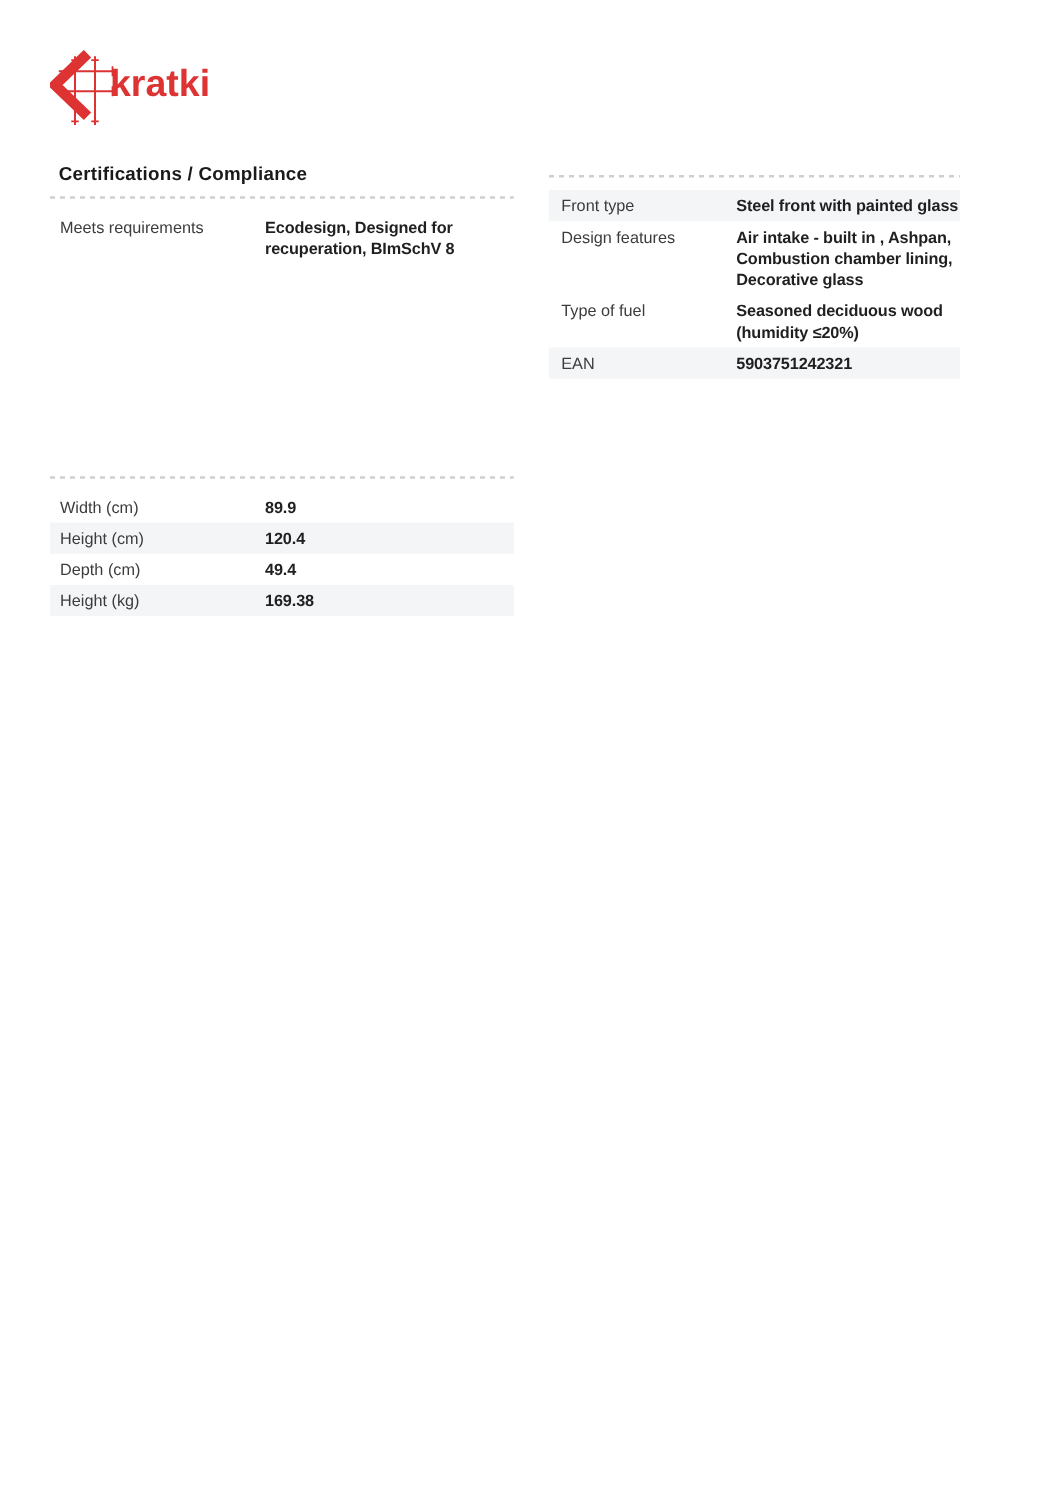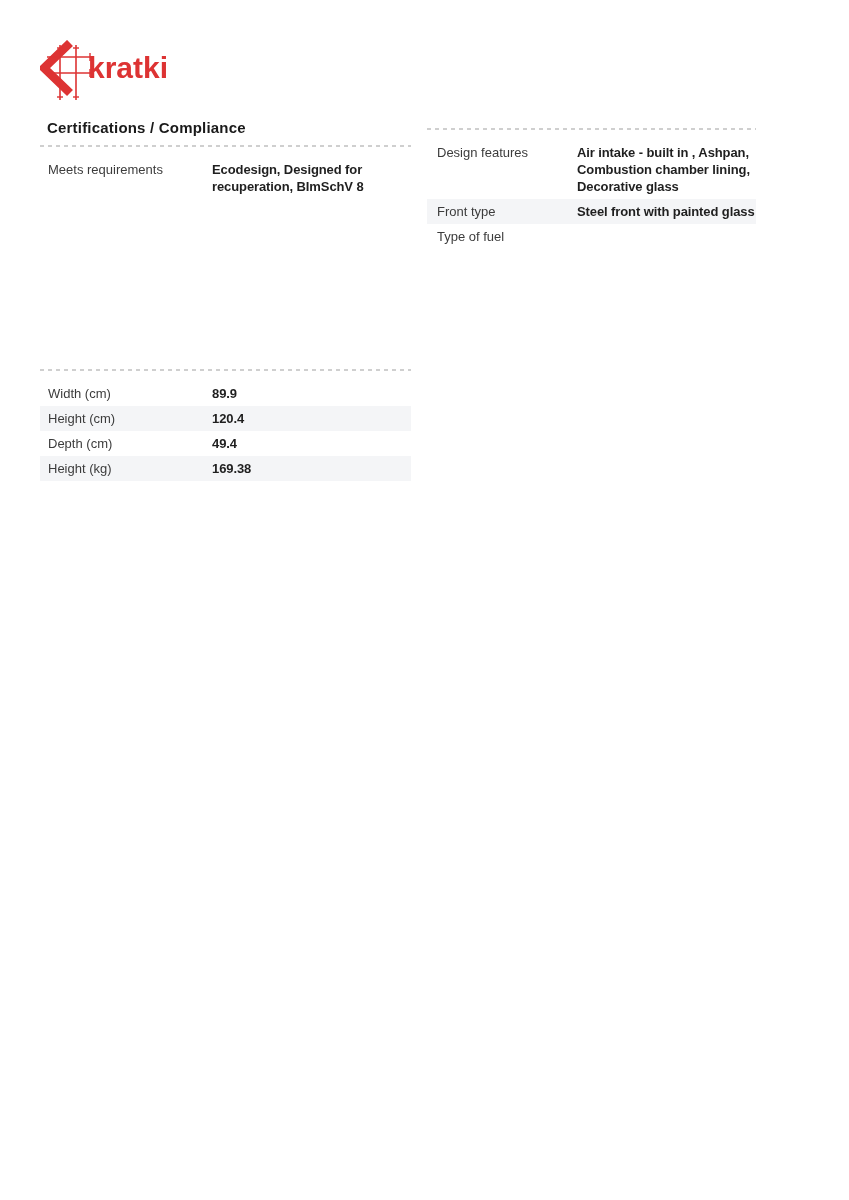--- a/index.html
+++ b/index.html
@@ -20,21 +20,21 @@
     display: inline-block;
     margin: 13px 0 0 -10px;
     font-size: 30px;
     font-weight: bold;
     color: #dd3333;
     letter-spacing: 0px;
     line-height: 1;
   }
 
   
-  .columns { display: flex; gap: 16px; margin-top: 13px; }
+  .columns { display: flex; gap: 28px; margin-top: 25px; }
   .col-left  { width: 371px; flex: 0 0 371px; }
   .col-right { width: 329px; flex: 0 0 329px; }
 
   .section h2 {
     margin: 0; padding: 0;
     font-size: 15px; line-height: 17px;
     font-weight: bold; color: #1a1a1a;
     letter-spacing: 0.2px;
   }
   .col-left  .section h2 { margin-left: 7px; }
@@ -134,30 +134,35 @@
           </div>
         </div>
 
       </div>
 
       <div class="col-right">
 
         <div class="section">
           <div class="divider"></div>
           <div class="spec-table">
-            <div class="spec-row">
-              <div class="spec-label">Design features</div>
-              <div class="spec-value">Air intake - built in , Ashpan, Combustion chamber lining, Decorative glass</div>
-            </div>
             <div class="spec-row alt">
               <div class="spec-label">Front type</div>
               <div class="spec-value">Steel front with painted glass</div>
             </div>
             <div class="spec-row">
+              <div class="spec-label">Design features</div>
+              <div class="spec-value">Air intake - built in , Ashpan, Combustion chamber lining, Decorative glass</div>
+            </div>
+            <div class="spec-row">
               <div class="spec-label">Type of fuel</div>
+              <div class="spec-value">Seasoned deciduous wood (humidity ≤20%)</div>
+            </div>
+            <div class="spec-row alt">
+              <div class="spec-label">EAN</div>
+              <div class="spec-value">5903751242321</div>
             </div>
           </div>
         </div>
 
       </div>
     </div>
   </div>
 </div>
 
 </body></html>

